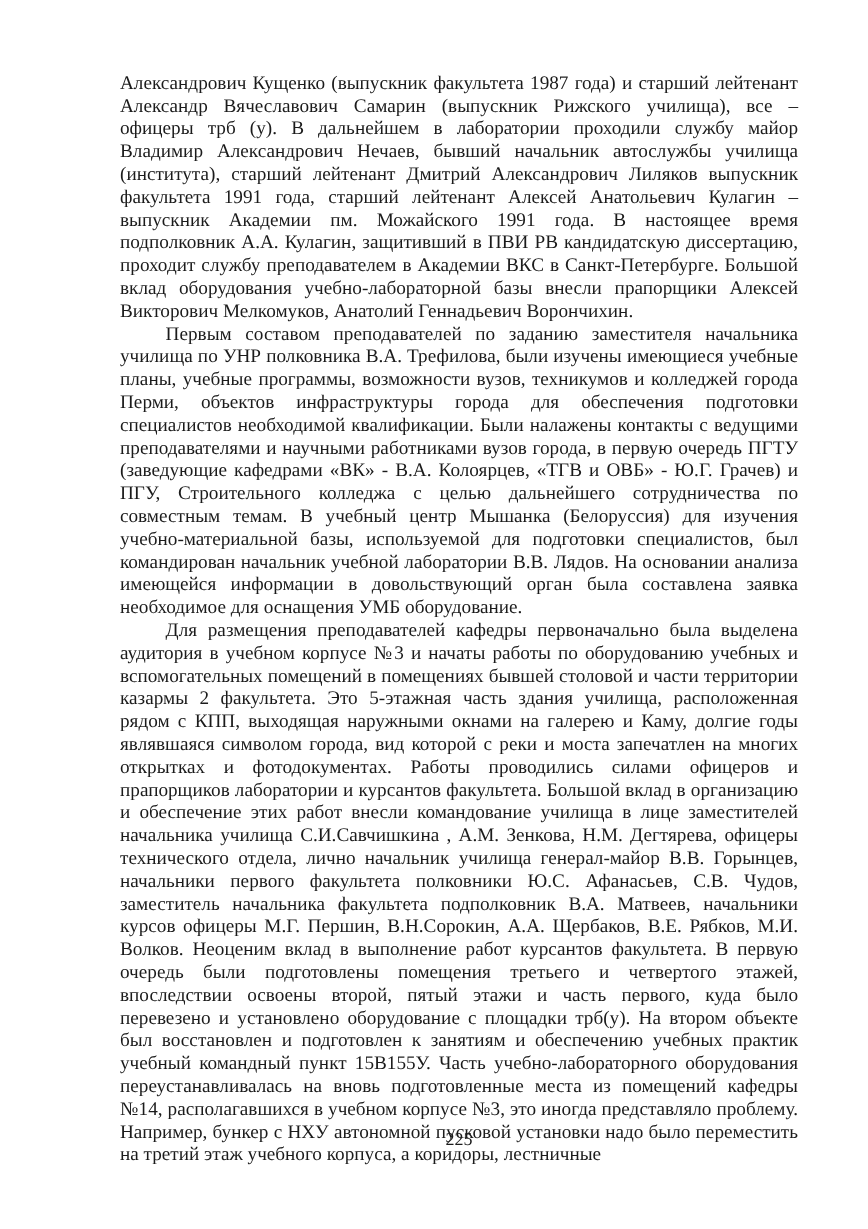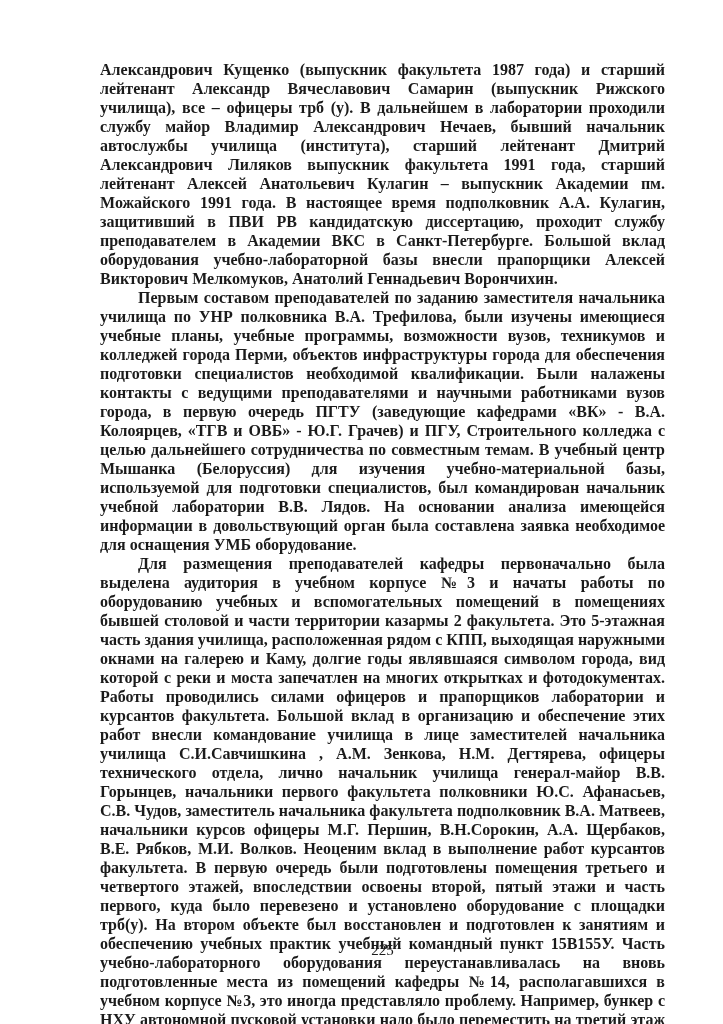--- a/index.html
+++ b/index.html
@@ -23,21 +23,20 @@
     width: 565px;
     font-size: 16px;
     line-height: 19px;
     text-align: justify;
     text-justify: inter-word;
     hyphens: none;
   }
   .para {
     margin: 0;
     padding: 0;
-    font-weight: bold;
   }
   .para.indent {
     text-indent: 38px;
   }
   .page-number {
     position: absolute;
     left: 100px;
     top: 941px;
     width: 565px;
     text-align: center;

